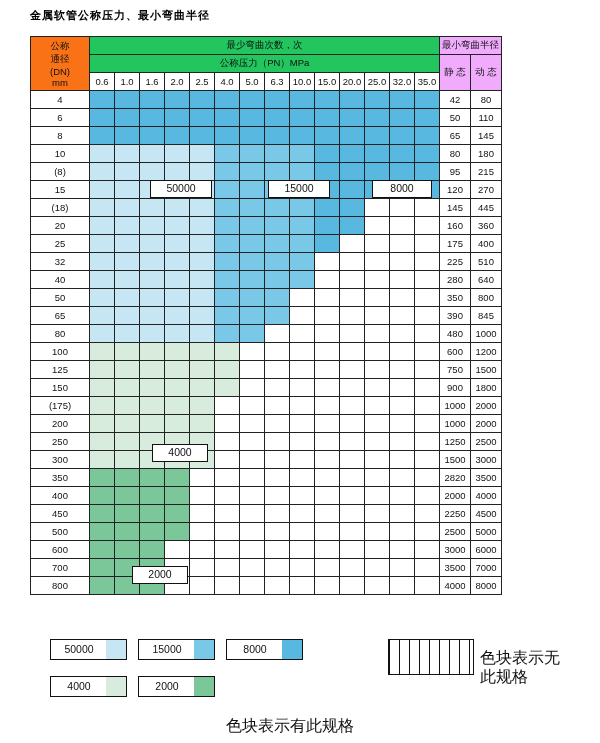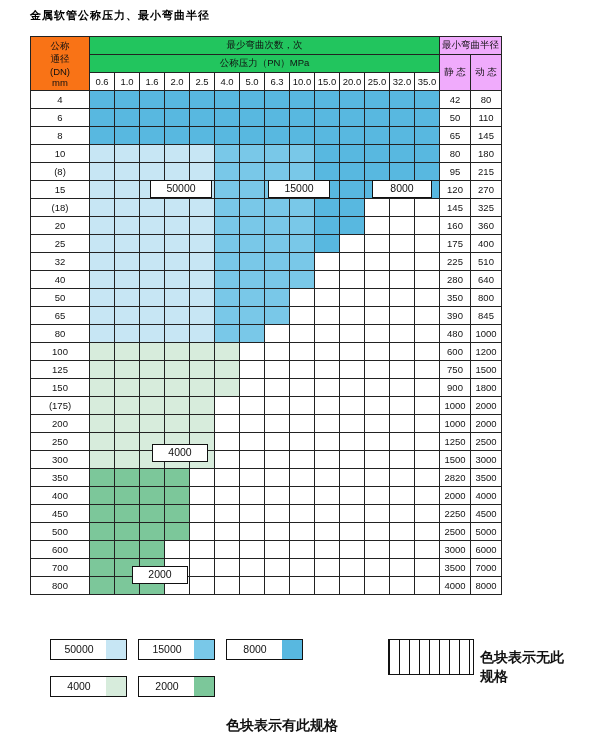--- a/index.html
+++ b/index.html
@@ -64,21 +64,21 @@
   
   .legend{position:absolute;left:30px;top:636px;width:540px;height:80px;}
   .lg-box{
     position:absolute;border:1px solid #111;
     width:56px;height:19px;line-height:19px;text-align:center;font-size:10.5px;
     background:#fff;
   }
   .lg-sw{
     position:absolute;width:20px;height:19px;border:1px solid #111;border-left:none;
   }
-  .lg-text{position:absolute;font-size:14px;line-height:19px;font-weight:bold;}
+  .lg-text{position:absolute;font-size:16px;line-height:19px;}
   .hatchbox{
     position:absolute;left:358px;top:3px;width:84px;height:34px;
     border:1px solid #111;background:#ffffff;
     background-image:repeating-linear-gradient(to right,#111 0px,#111 1px,transparent 1px,transparent 10px);
   }
 </style>
 </head>
 <body>
 
 <div id="root">
@@ -244,21 +244,21 @@
           <td class="pcell c-blue2"></td>
           <td class="pcell c-blue2"></td>
           <td class="pcell c-blue2"></td>
           <td class="pcell c-blue2"></td>
           <td class="pcell c-blue"></td>
           <td class="pcell c-blue"></td>
           <td class="pcell"></td>
           <td class="pcell"></td>
           <td class="pcell"></td>
           <td class="rcell">145</td>
-          <td class="rcell">325</td>
+          <td class="rcell">445</td>
         </tr>
         <tr>
           <td class="dncol">20</td>
           <td class="pcell c-lblue"></td>
           <td class="pcell c-lblue"></td>
           <td class="pcell c-lblue"></td>
           <td class="pcell c-lblue"></td>
           <td class="pcell c-lblue"></td>
           <td class="pcell c-blue2"></td>
           <td class="pcell c-blue2"></td>

